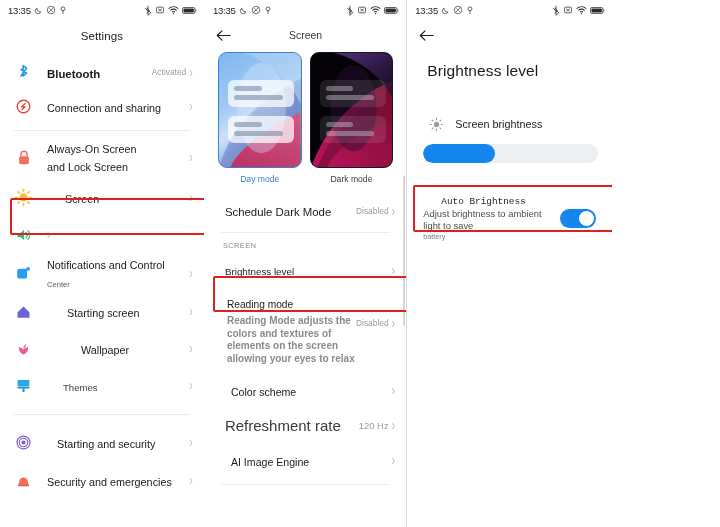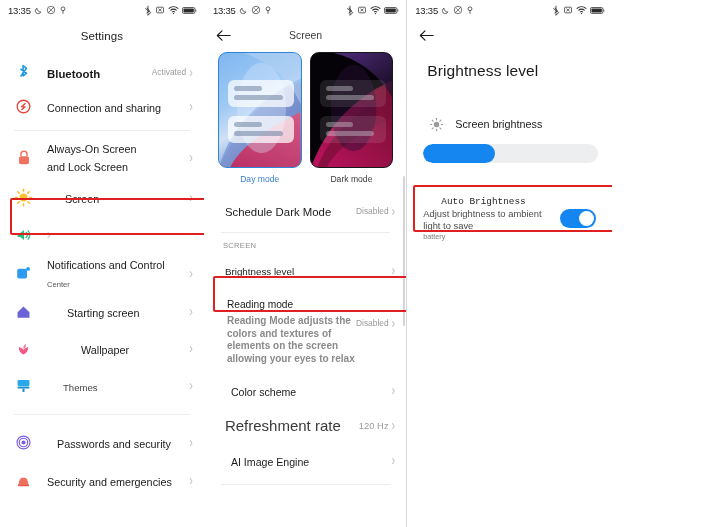--- a/index.html
+++ b/index.html
@@ -449,21 +449,21 @@
       <div class="divider" style="margin-top:10px"></div>
 
       <div class="row" style="min-height:39px;margin-top:8px">
         <span class="ico">
           <svg width="17" height="17" viewBox="0 0 20 20">
               <circle cx="10" cy="10" r="7.6" fill="none" stroke="#7b5fe0" stroke-width="1.4"></circle>
               <circle cx="10" cy="10" r="5" fill="none" stroke="#7b5fe0" stroke-width="1.4"></circle>
               <circle cx="10" cy="10" r="2.4" fill="#7b5fe0"></circle>
             </svg>
         </span>
-        <span class="labels"><span class="lbl" style="padding-left:10px">Passwords and security</span></span>
+        <span class="labels"><span class="lbl" style="padding-left:10px">Starting and security</span></span>
         <span class="right">
             <span class="chev">›</span>
           </span>
       </div>
 
       <div class="row" style="min-height:37px">
         <span class="ico">
           <svg width="17" height="17" viewBox="0 0 20 20">
               <path d="M4.4 14.6c0-4 1.6-8 5.6-8s5.6 4 5.6 8z" fill="#f0705e"></path>
               <rect x="3.4" y="14.4" width="13.2" height="2.3" rx="1.1" fill="#e8584a"></rect>

